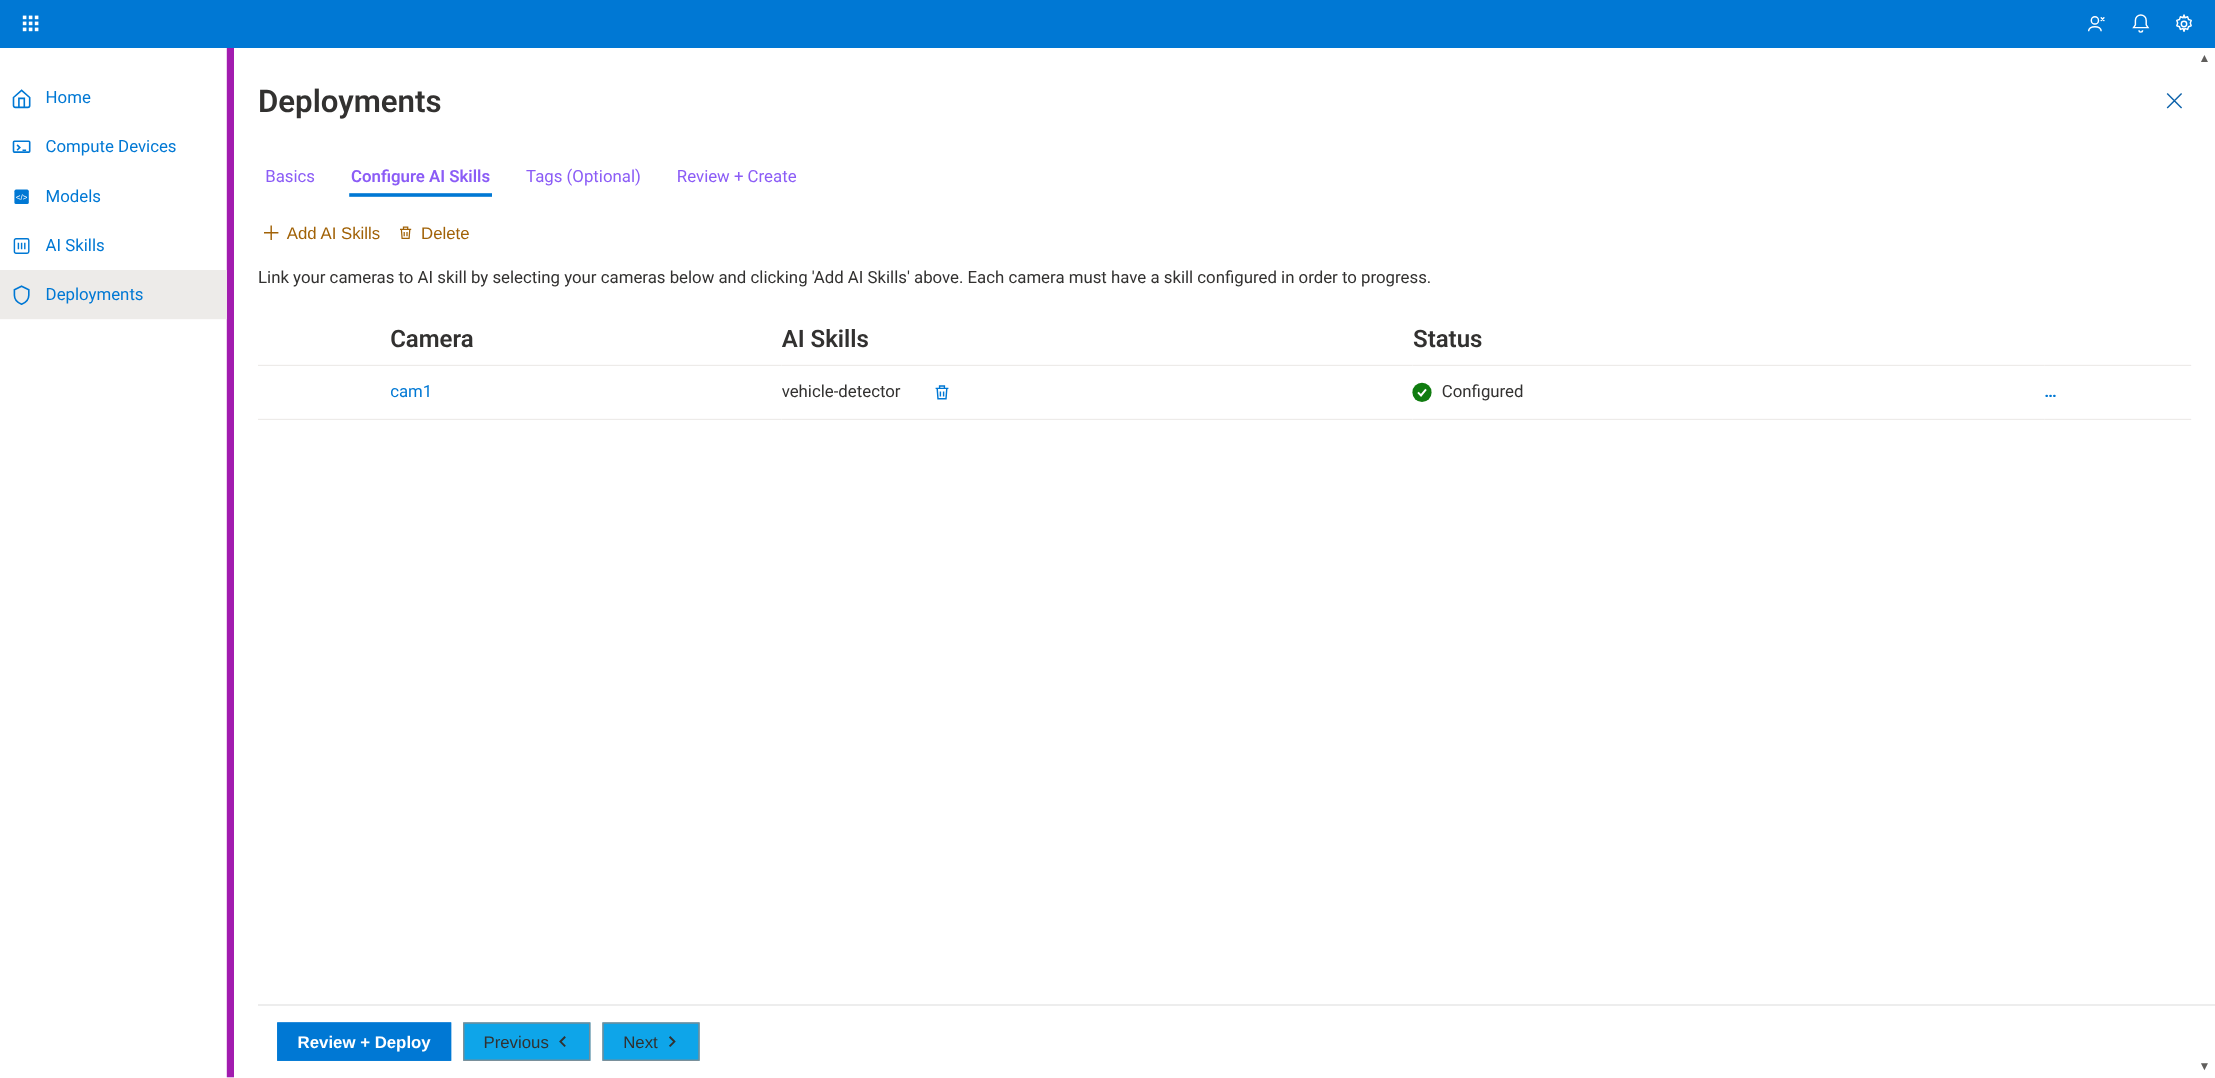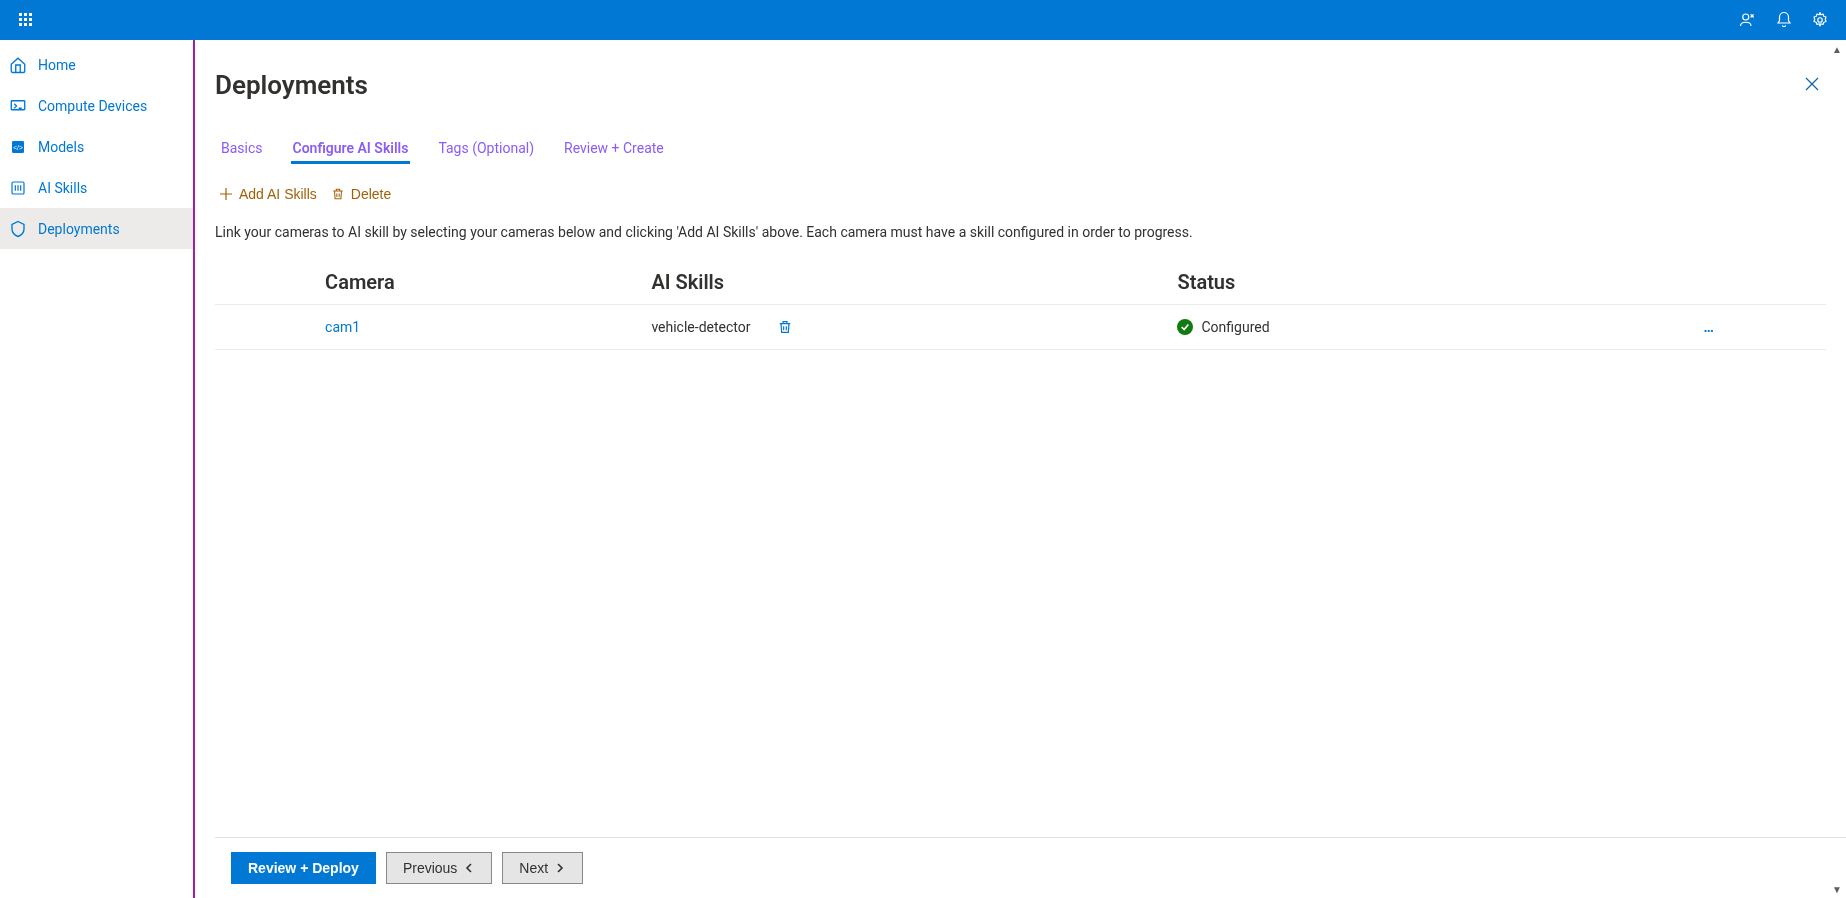--- a/index.html
+++ b/index.html
@@ -24,22 +24,22 @@
     width: 32px; height: 32px;
     display: flex; align-items: center; justify-content: center;
     color: #ffffff; cursor: pointer;
   }
   .main {
     display: flex;
     height: calc(100% - 40px);
   }
   .sidebar {
     width: 195px;
-    border-right: 2px solid #a21caf;
-    padding-top: 4px;
+    border-right: 6px solid #a21caf;
+    padding-top: 21px;
     flex-shrink: 0;
   }
   .nav-item {
     display: flex; align-items: center;
     height: 41px;
     padding: 0 8px;
     cursor: pointer;
     color: #0078d4;
     font-size: 14px;
   }
@@ -161,21 +161,21 @@
     border-top: 1px solid #e1e1e1;
     padding: 14px 0 14px 16px;
     display: flex;
     gap: 10px;
   }
   .btn {
     height: 32px;
     padding: 0 16px;
     font-size: 14px;
     border: 1px solid #8a8886;
-    background: #e5e5e5;
+    background: #0ea5e9;
     color: #323130;
     cursor: pointer;
     display: inline-flex; align-items: center; gap: 6px;
   }
   .btn.primary {
     background: #0078d4;
     border-color: #0078d4;
     color: #ffffff;
     font-weight: 600;
   }

